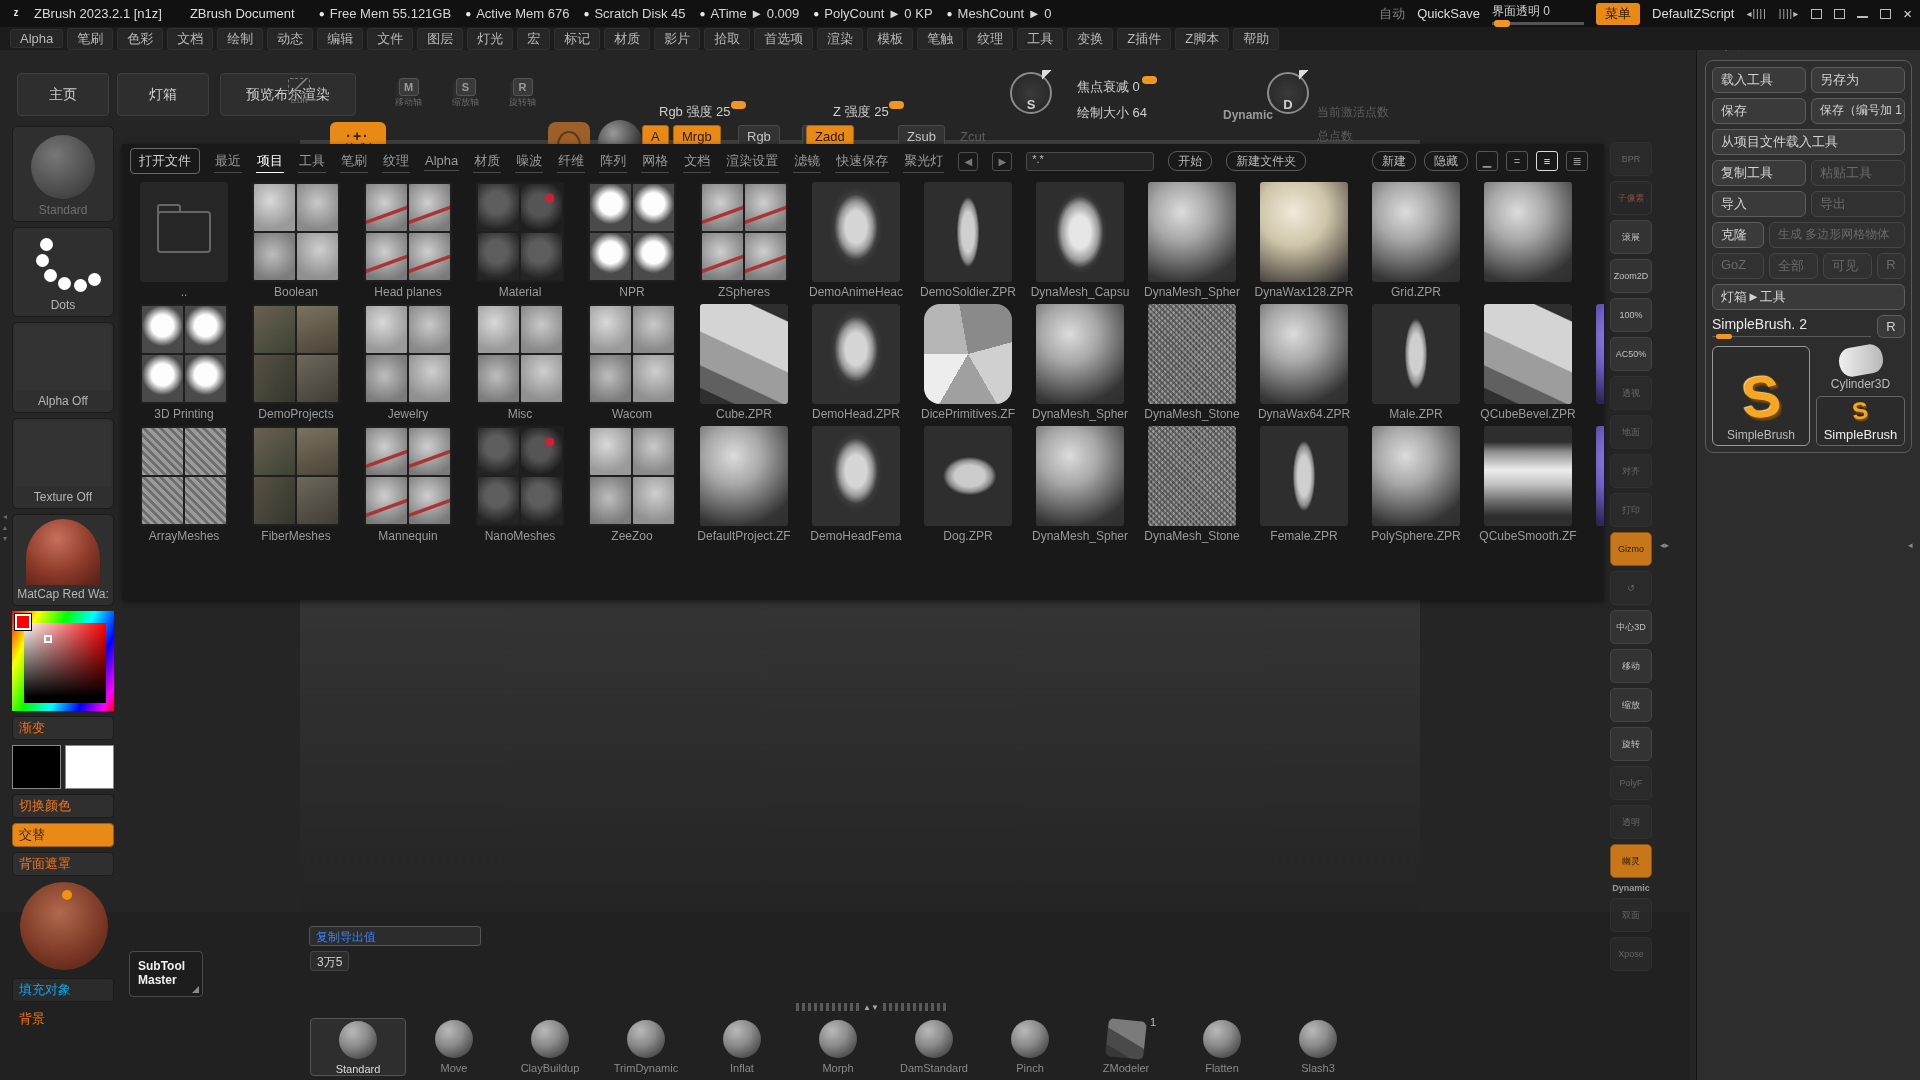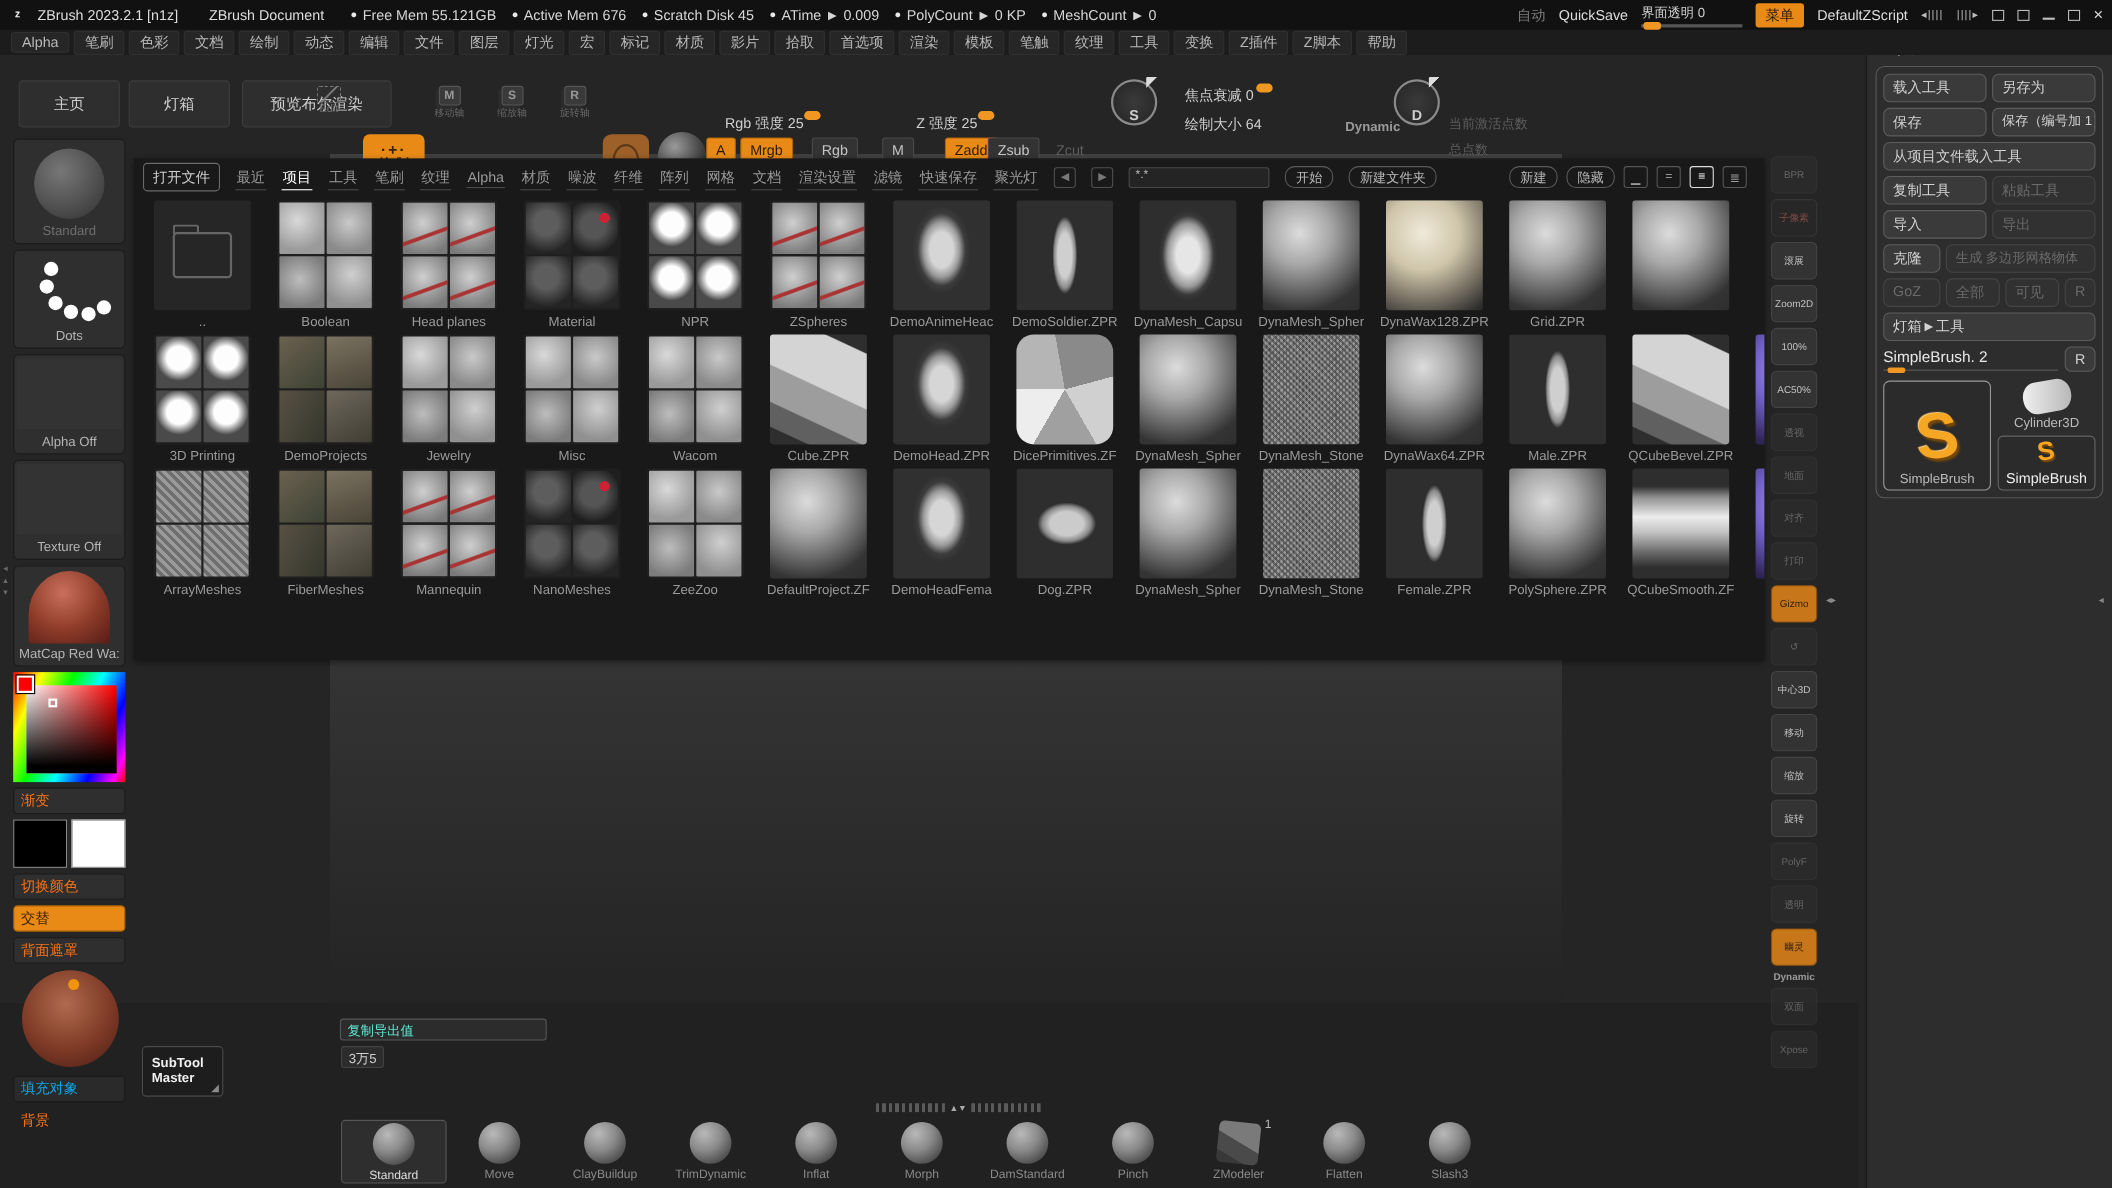--- a/index.html
+++ b/index.html
@@ -114,21 +114,21 @@
   .lp-btn.dim { color:#0ea5e9; background:#2a2a2a; }
   .lp-swatches { display:flex; gap:4px; margin-bottom:5px; }
   .lp-swatches .sw { width:49px; height:44px; border:1px solid #888; }
   .lp-bigsphere { width:88px; height:88px; margin:6px auto 8px; border-radius:50%; background:radial-gradient(circle at 45% 35%,#b06a4e,#7e3a26 55%,#4e1f16 95%); position:relative; }
   .lp-bigsphere .dot { position:absolute; left:42px; top:8px; width:10px; height:10px; border-radius:50%; background:#f0930f; }
   .edge-handle { position:absolute; left:0; top:512px; width:10px; height:60px; color:#6a6a6a; font-size:8px; display:flex; flex-direction:column; align-items:center; gap:2px; z-index:6; }
   .split-arrows { position:absolute; left:1660px; top:540px; width:14px; color:#8a8a8a; font-size:9px; display:flex; flex-direction:column; gap:2px; z-index:6; }
   .split-arrows2 { position:absolute; left:1908px; top:540px; width:10px; color:#8a8a8a; font-size:9px; z-index:60; }
 
   
-  .copy-export { position:absolute; left:309px; top:926px; width:188px; height:20px; background:#2c2c2c; border:1px solid #565656; border-radius:3px; font-size:12px; color:#5eead4; padding:2px 6px; z-index:5; }
+  .copy-export { position:absolute; left:309px; top:926px; width:172px; height:20px; background:#2c2c2c; border:1px solid #565656; border-radius:3px; font-size:12px; color:#3b82f6; padding:2px 6px; z-index:5; }
   .copy-value { position:absolute; left:310px; top:951px; height:20px; background:#2c2c2c; border:1px solid #444; border-radius:3px; font-size:12px; color:#d0d0d0; padding:2px 6px; z-index:5; }
   .subtool-master { position:absolute; left:129px; top:951px; width:74px; height:46px; background:#1d1d1d; border:1px solid #4a4a4a; border-radius:4px; color:#f0f0f0; font-size:12px; font-weight:bold; line-height:14px; padding:7px 0 0 8px; z-index:5; position:absolute; }
   .subtool-master::after { content:""; position:absolute; right:3px; bottom:3px; border-left:7px solid transparent; border-bottom:7px solid #8a8a8a; }
   .dock-scroll { position:absolute; left:796px; top:1001px; width:150px; height:12px; display:flex; align-items:center; gap:4px; z-index:5; color:#aaa; font-size:8px; }
   .dock-scroll .dash { flex:1; height:8px; background:repeating-linear-gradient(90deg,#5a5a5a 0 3px,transparent 3px 6px); }
   .tray { position:absolute; left:310px; top:1018px; display:flex; z-index:5; }
   .tray-slot { width:96px; display:flex; flex-direction:column; align-items:center; position:relative; }
   .tray-slot.active { background:#2e2e2e; border:1px solid #555; border-radius:4px; }
   .tray-ico { width:38px; height:38px; border-radius:50%; background:radial-gradient(circle at 35% 28%,#b9b9b9,#8a8a8a 42%,#474747 82%); margin-top:2px; }
   .tray-ico.zmod { border-radius:5px; background:linear-gradient(205deg,#7a7a7a 0 48%,#4a4a4a 49% 78%,#383838 79%); transform:rotate(6deg); }
@@ -283,21 +283,21 @@
     </div>
   <div class="brush-tile">
       <span class="ring"></span>
     </div>
   <div class="mat-sphere"></div>
   <div id="modes">
       <div class="mode-btn on" style="left: 642px;">A</div>
       <div class="mode-btn on" style="left: 673px;">Mrgb</div>
       <div class="mode-btn " style="left: 738px;">Rgb</div>
       <div class="mode-btn " style="left: 802px;">M</div>
-      <div class="mode-btn on" style="left: 859px;">Zadd</div>
+      <div class="mode-btn on" style="left: 806px;">Zadd</div>
       <div class="mode-btn " style="left: 898px;">Zsub</div>
       <div class="mode-btn dis" style="left: 952px;">Zcut</div>
     </div>
   <div class="sh-slider" style="left:643px;top:53px;width:160px;margin-left:16px;">
     <span>Rgb 强度 25</span>
     <span class="track"><span class="knob" style="left:58%;"></span></span>
   </div>
   <div class="sh-slider" style="left:833px;top:53px;width:158px;">
     <span>Z 强度 25</span>
     <span class="track"><span class="knob" style="left:58%;"></span></span>

